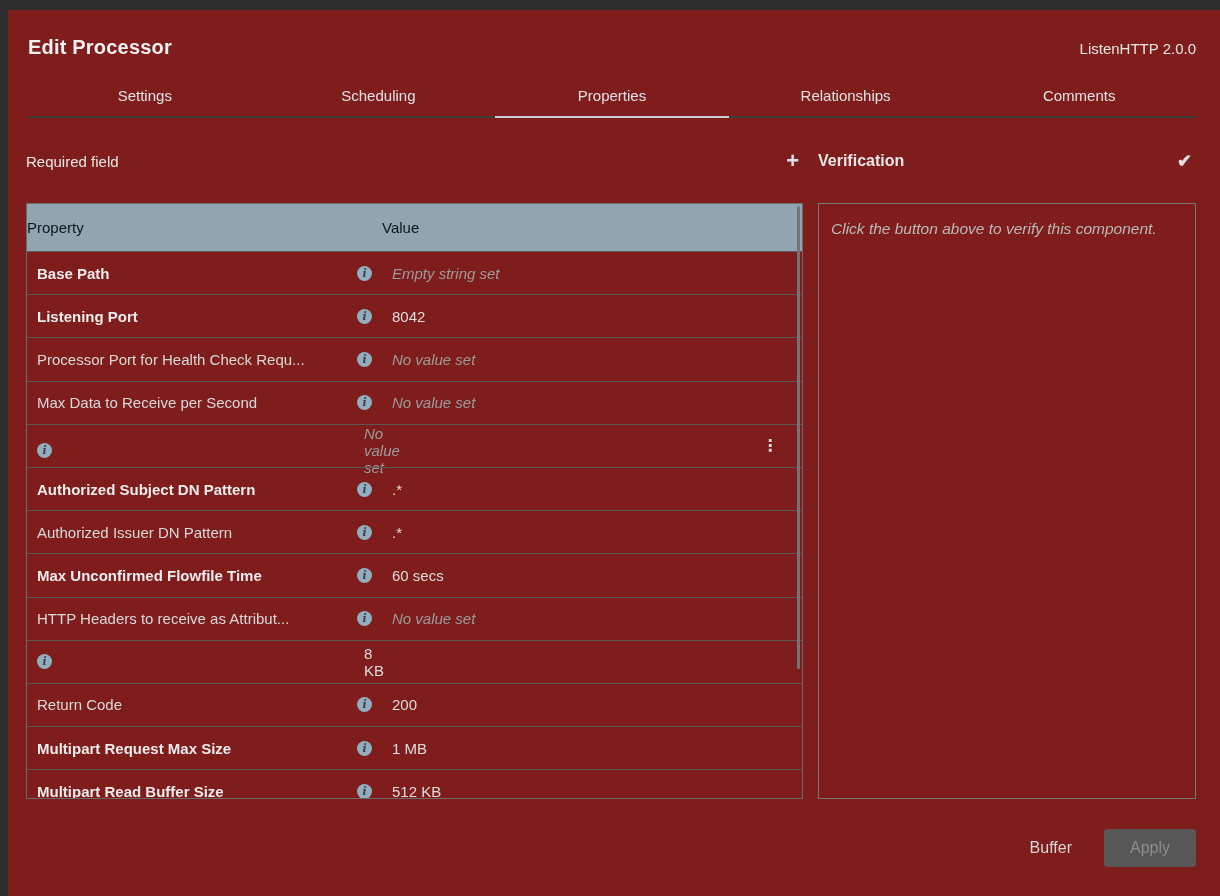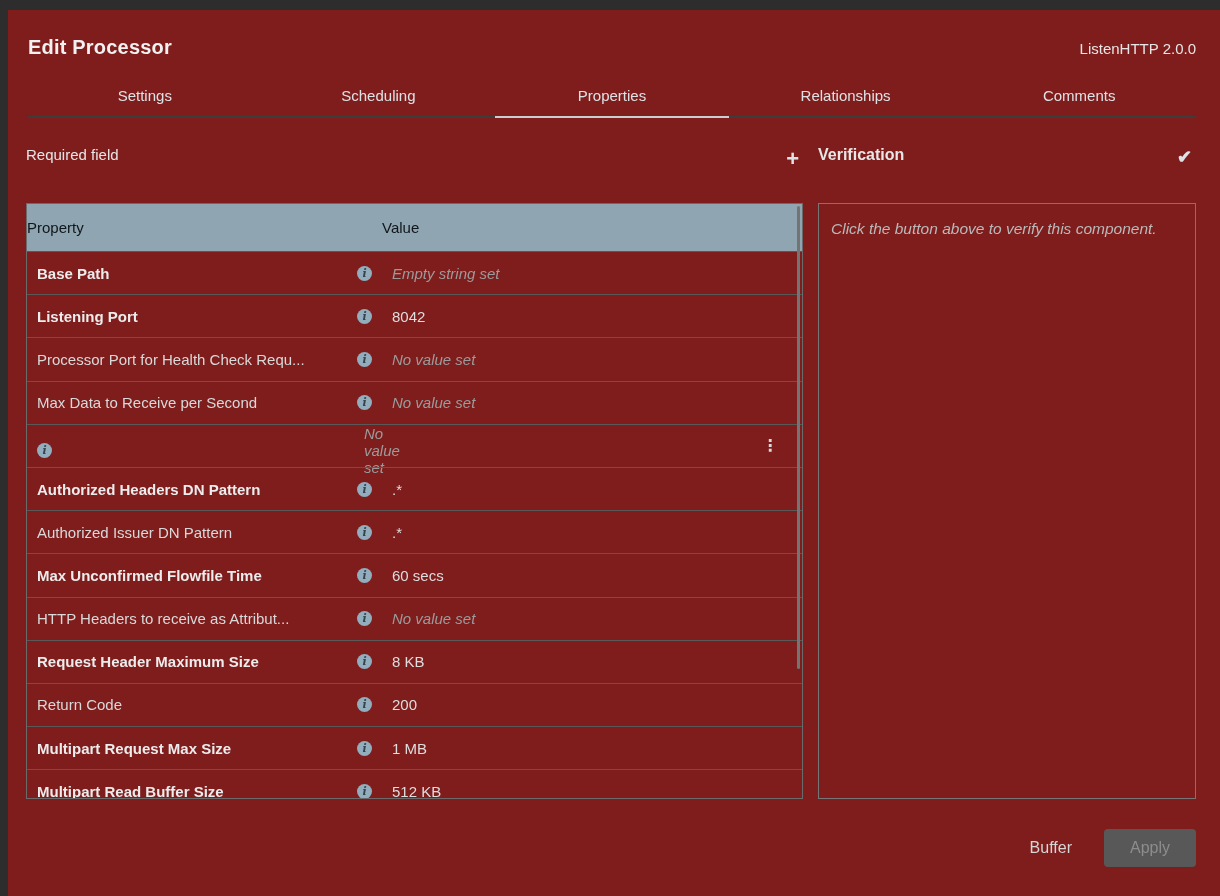--- a/index.html
+++ b/index.html
@@ -32,21 +32,21 @@
   .tab.active::after {
     content:""; position:absolute; left:0; right:0; bottom:-2px;
     height:2px; background:#c9ced3;
   }
   
   .dlg-body { flex:1; display:flex; padding:0 24px 0 18px; }
   .pane-left { width:777px; }
   .pane-right { flex:1; margin-left:15px; }
   .pane-head {
     height:30px; margin-top:28px; margin-bottom:27px;
-    display:flex; align-items:flex-start; justify-content:space-between;
+    display:flex; align-items:center; justify-content:space-between;
   }
   .pane-head .head-label { font-size:15px; color:#e7e7e7; }
   .pane-head .head-label.bold { font-weight:700; font-size:16px; }
   .icon-btn {
     background:none; border:none; cursor:pointer;
     color:#dde2e6; font-size:22px; font-weight:700; line-height:1;
     font-family:"Liberation Sans", sans-serif; padding:2px 4px;
   }
   .check-btn { font-size:18px; }
   
@@ -164,41 +164,40 @@
               <span class="pname">Max Data to Receive per Second</span>
               <span class="info-icon">i</span>
               <span class="pval unset">No value set</span>
             </div>
             <div class="prow">
               <span class="info-icon">i</span>
               <span class="pval unset">No value set</span>
               <button class="kebab">⋮</button>
             </div>
             <div class="prow">
-              <span class="pname req">Authorized Headers DN Pattern</span>
+              <span class="pname req">Authorized Subject DN Pattern</span>
               <span class="info-icon">i</span>
               <span class="pval">.*</span>
             </div>
             <div class="prow">
               <span class="pname">Authorized Issuer DN Pattern</span>
               <span class="info-icon">i</span>
               <span class="pval">.*</span>
             </div>
             <div class="prow">
               <span class="pname req">Max Unconfirmed Flowfile Time</span>
               <span class="info-icon">i</span>
               <span class="pval">60 secs</span>
             </div>
             <div class="prow">
               <span class="pname">HTTP Headers to receive as Attribut...</span>
               <span class="info-icon">i</span>
               <span class="pval unset">No value set</span>
             </div>
             <div class="prow">
-              <span class="pname req">Request Header Maximum Size</span>
               <span class="info-icon">i</span>
               <span class="pval">8 KB</span>
             </div>
             <div class="prow">
               <span class="pname">Return Code</span>
               <span class="info-icon">i</span>
               <span class="pval">200</span>
             </div>
             <div class="prow">
               <span class="pname req">Multipart Request Max Size</span>

